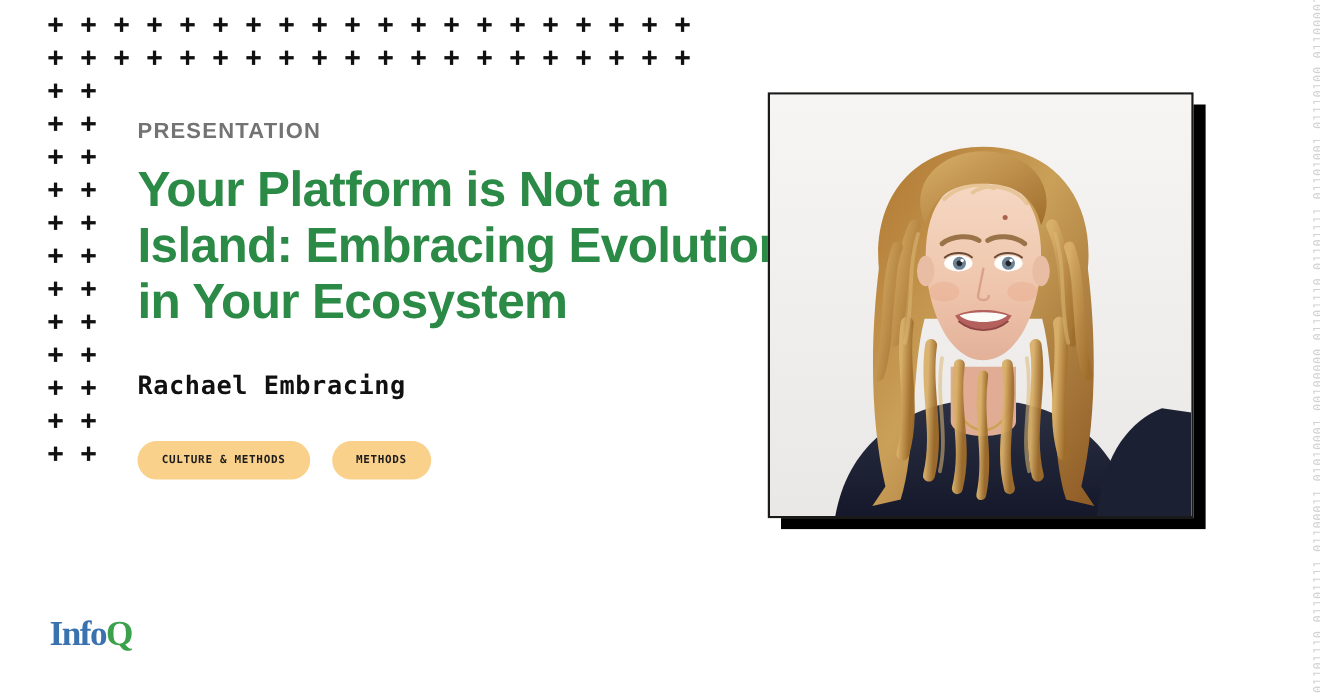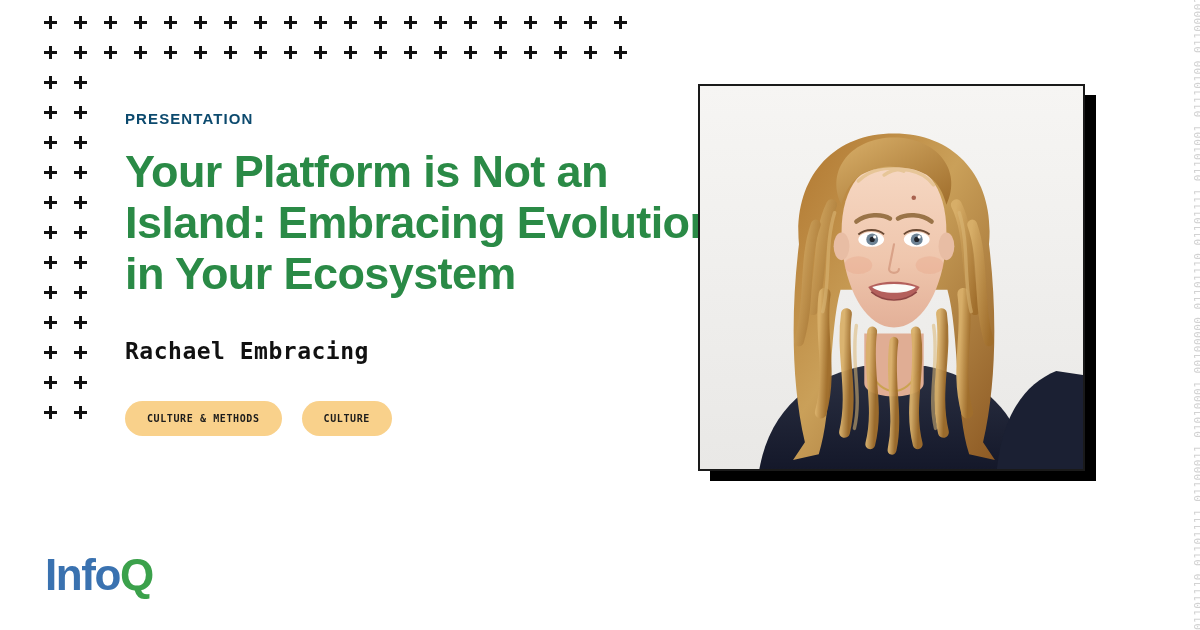--- a/index.html
+++ b/index.html
@@ -88,24 +88,24 @@
   
   .content {
     position: absolute;
     left: 125px;
     top: 110px;
     width: 620px;
     z-index: 3;
   }
   .eyebrow {
     font-family: "Liberation Sans", sans-serif;
-    font-size: 15px;
+    font-size: 20px;
     font-weight: bold;
     letter-spacing: 1.1px;
-    color: #0c4a6e;
+    color: #737373;
     margin: 0 0 18px 0;
     line-height: 18px;
   }
   .title {
     font-family: "Liberation Sans", sans-serif;
     font-size: 45px;
     font-weight: bold;
     line-height: 51px;
     letter-spacing: -0.6px;
     color: #2a8a46;
@@ -168,22 +168,22 @@
     background: #f2f1ef;
   }
   .portrait svg { display: block; width: 100%; height: 100%; }
 
   
   .logo {
     position: absolute;
     left: 45px;
     top: 553px;
     z-index: 3;
-    font-family: Liberation Sans, sans-serif;
-    font-size: 44px;
+    font-family: Liberation Serif, serif;
+    font-size: 32px;
     font-weight: bold;
     letter-spacing: -1.4px;
     line-height: 44px;
   }
   .logo-info { color: #3a72b0; }
   .logo-q { color: #3ba14b; }
 </style>
 </head>
 <body>
 
@@ -311,21 +311,21 @@
       </svg>
     </div>
   </div>
 
   <div class="content">
     <div class="eyebrow">PRESENTATION</div>
     <h1 class="title">Your Platform is Not an Island: Embracing Evolution in Your Ecosystem</h1>
     <div class="author">Rachael Embracing</div>
     <div class="tags">
       <span class="tag">CULTURE &amp; METHODS</span>
-      <span class="tag">CULTURE</span>
+      <span class="tag">METHODS</span>
     </div>
   </div>
 
   <div class="logo">
     <span class="logo-info">Info</span><span class="logo-q">Q</span>
   </div>
 
 </div>
 
 </body></html>

